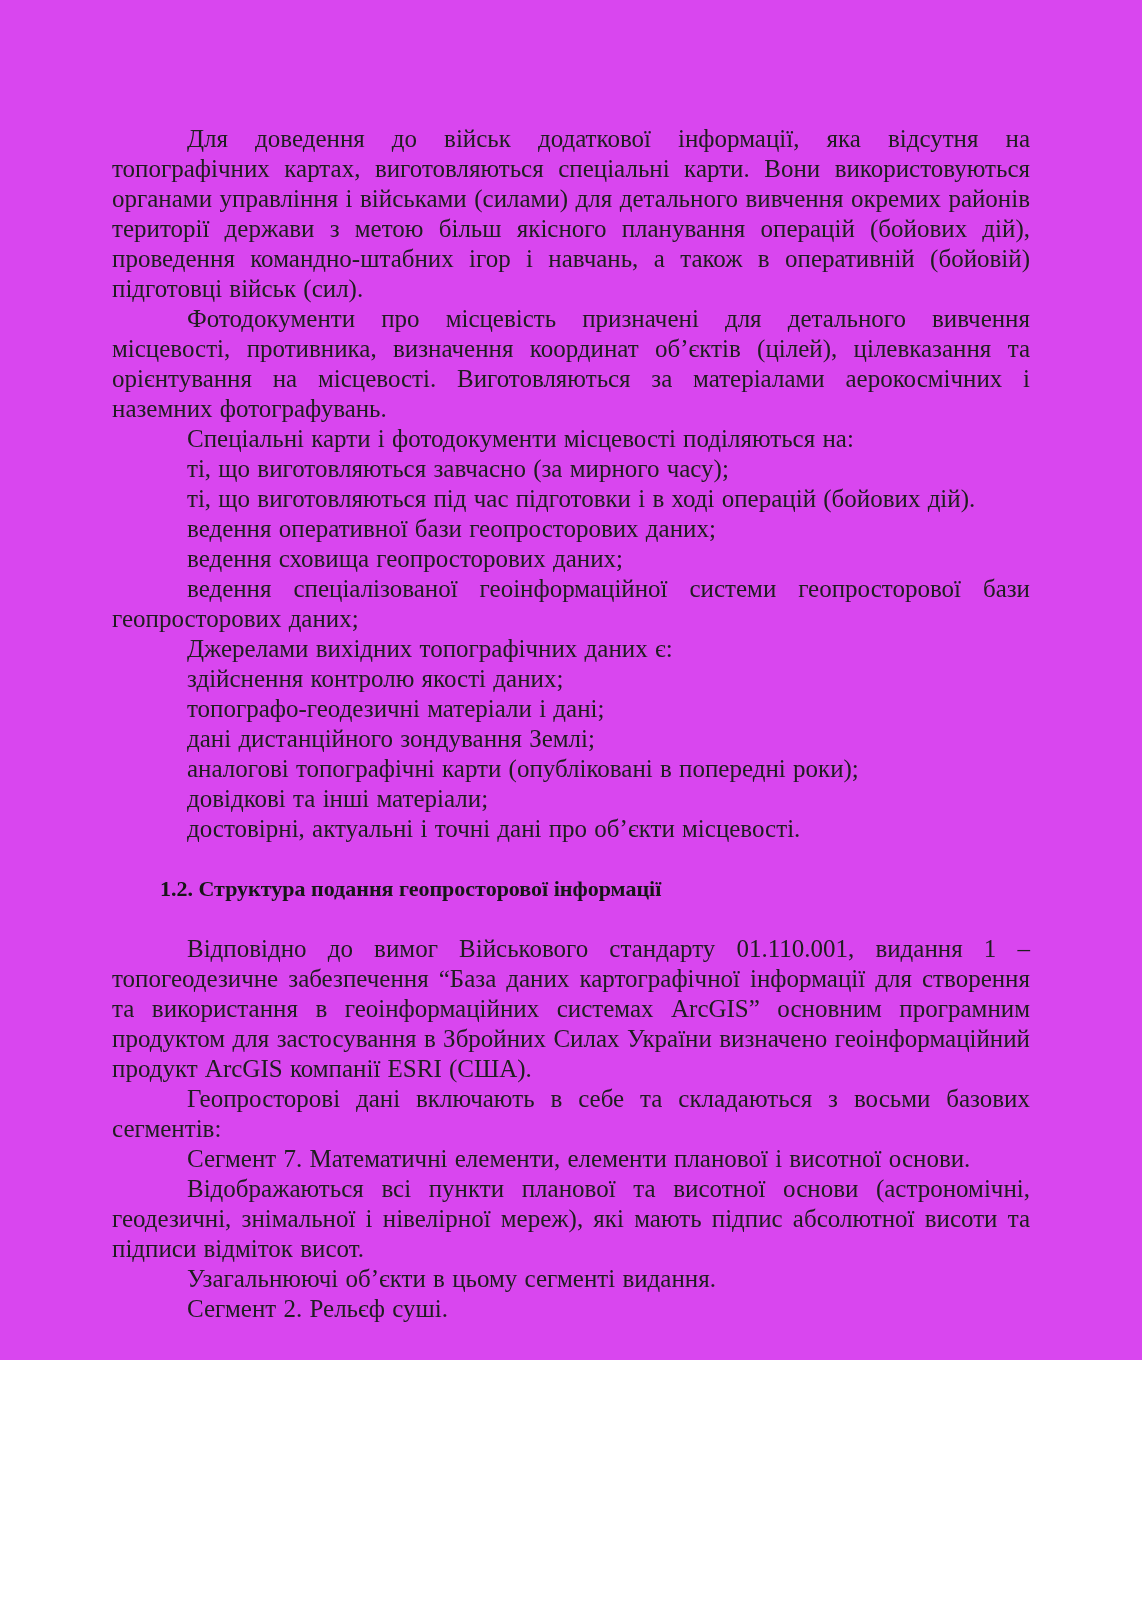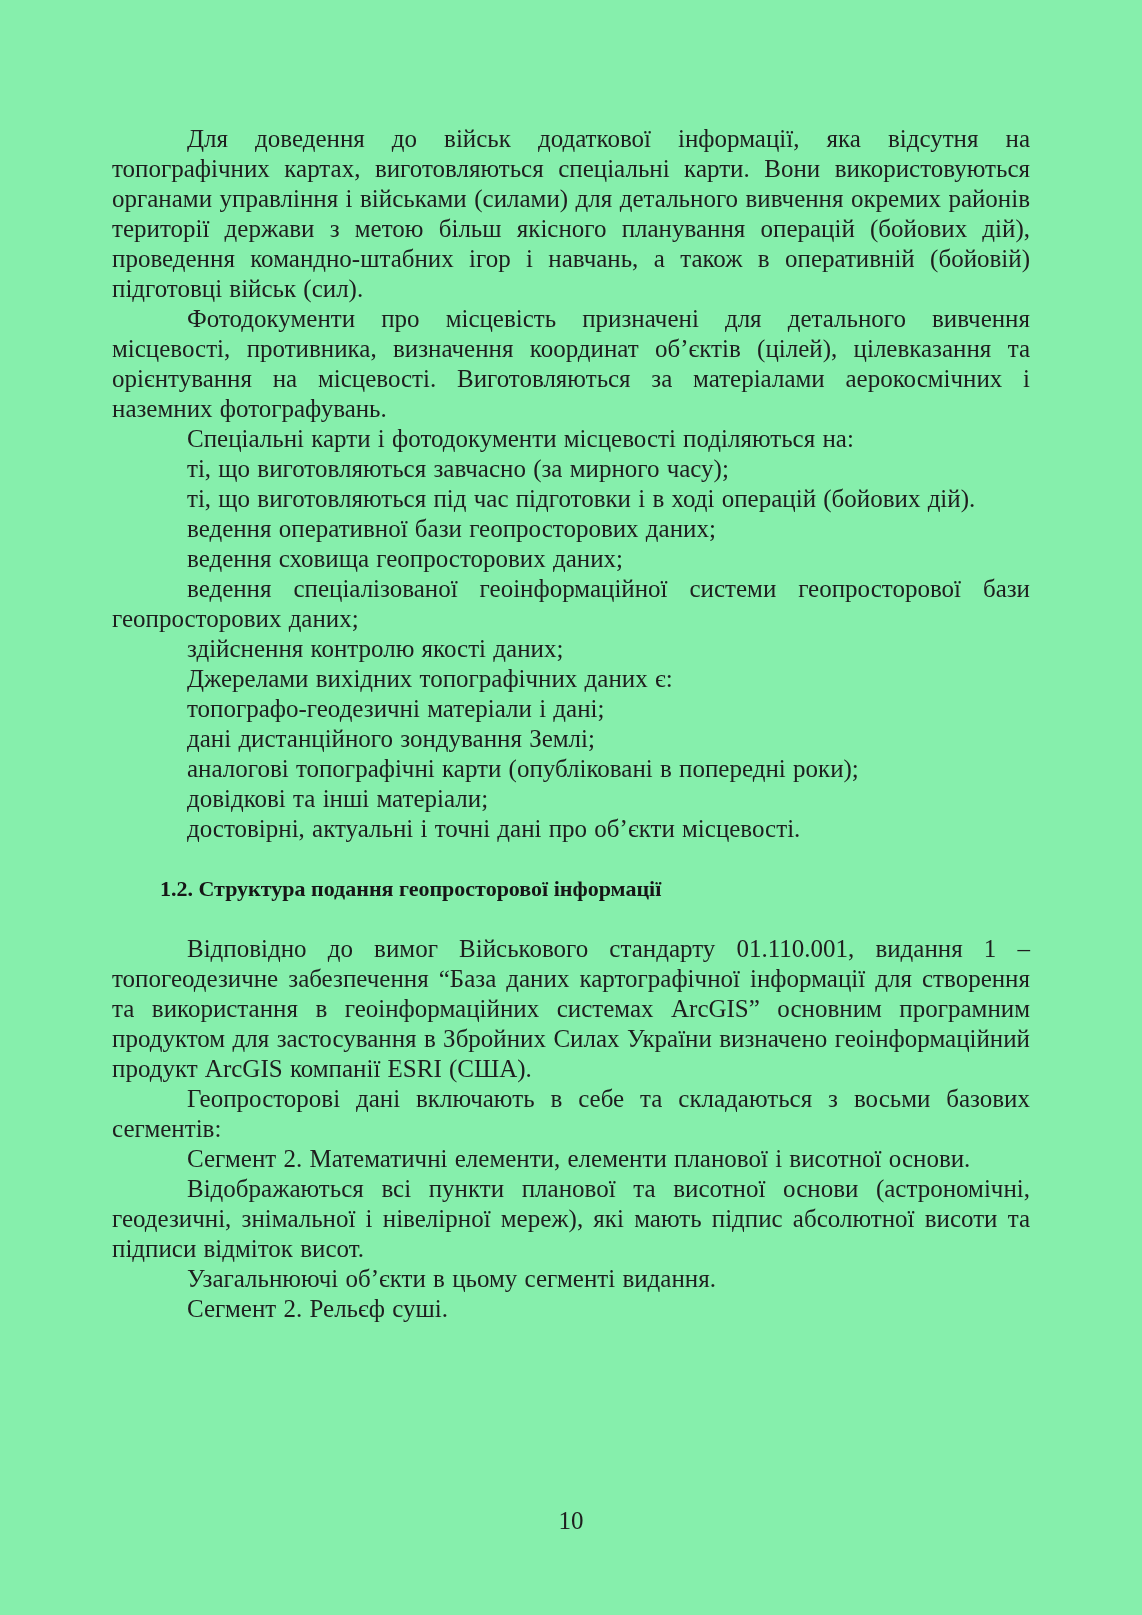--- a/index.html
+++ b/index.html
@@ -3,22 +3,22 @@
 <meta charset="utf-8">
 <style>
   html, body {
     margin: 0;
     padding: 0;
     background: #ffffff;
   }
   .page {
     position: relative;
     width: 1142px;
-    height: 1615px;
-    background: #86efac;
+    height: 1360px;
+    background: #d946ef;
     color: #1e1e1e;
     font-family: "Liberation Serif", "DejaVu Serif", serif;
     font-size: 25px;
     line-height: 30px;
     overflow: hidden;
   }
   .content {
     position: absolute;
     left: 112px;
     right: 112px;
@@ -60,29 +60,29 @@
 <div class="page">
   <div class="content">
     <p class="para">Для доведення до військ додаткової інформації, яка відсутня на топографічних картах, виготовляються спеціальні карти. Вони використовуються органами управління і військами (силами) для детального вивчення окремих районів території держави з метою більш якісного планування операцій (бойових дій), проведення командно-штабних ігор і навчань, а також в оперативній (бойовій) підготовці військ (сил).</p>
     <p class="para">Фотодокументи про місцевість призначені для детального вивчення місцевості, противника, визначення координат об’єктів (цілей), цілевказання та орієнтування на місцевості. Виготовляються за матеріалами аерокосмічних і наземних фотографувань.</p>
     <p class="para">Спеціальні карти і фотодокументи місцевості поділяються на:</p>
     <p class="para">ті, що виготовляються завчасно (за мирного часу);</p>
     <p class="para">ті, що виготовляються під час підготовки і в ході операцій (бойових дій).</p>
     <p class="para">ведення оперативної бази геопросторових даних;</p>
     <p class="para">ведення сховища геопросторових даних;</p>
     <p class="para">ведення спеціалізованої геоінформаційної системи геопросторової бази геопросторових даних;</p>
+    <p class="para">Джерелами вихідних топографічних даних є:</p>
     <p class="para">здійснення контролю якості даних;</p>
-    <p class="para">Джерелами вихідних топографічних даних є:</p>
     <p class="para">топографо-геодезичні матеріали і дані;</p>
     <p class="para">дані дистанційного зондування Землі;</p>
     <p class="para">аналогові топографічні карти (опубліковані в попередні роки);</p>
     <p class="para">довідкові та інші матеріали;</p>
     <p class="para">достовірні, актуальні і точні дані про об’єкти місцевості.</p>
     <h2 class="heading">1.2. Структура подання геопросторової інформації</h2>
     <p class="para">Відповідно до вимог Військового стандарту 01.110.001, видання 1 – топогеодезичне забезпечення “База даних картографічної інформації для створення та використання в геоінформаційних системах ArcGIS” основним програмним продуктом для застосування в Збройних Силах України визначено геоінформаційний продукт ArcGIS компанії ESRI (США).</p>
     <p class="para">Геопросторові дані включають в себе та складаються з восьми базових сегментів:</p>
-    <p class="para">Сегмент 2. Математичні елементи, елементи планової і висотної основи.</p>
+    <p class="para">Сегмент 7. Математичні елементи, елементи планової і висотної основи.</p>
     <p class="para">Відображаються всі пункти планової та висотної основи (астрономічні, геодезичні, знімальної і нівелірної мереж), які мають підпис абсолютної висоти та підписи відміток висот.</p>
     <p class="para">Узагальнюючі об’єкти в цьому сегменті видання.</p>
     <p class="para">Сегмент 2. Рельєф суші.</p>
   </div>
   <div class="page-number">10</div>
 </div>
 
 </body></html>

